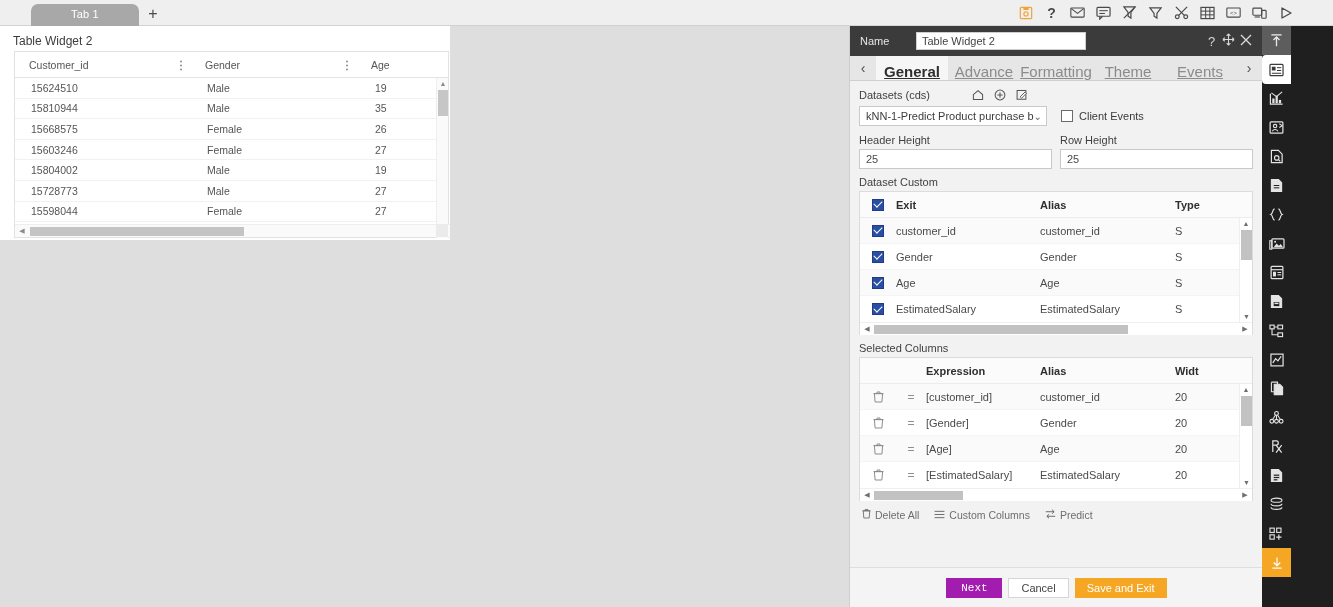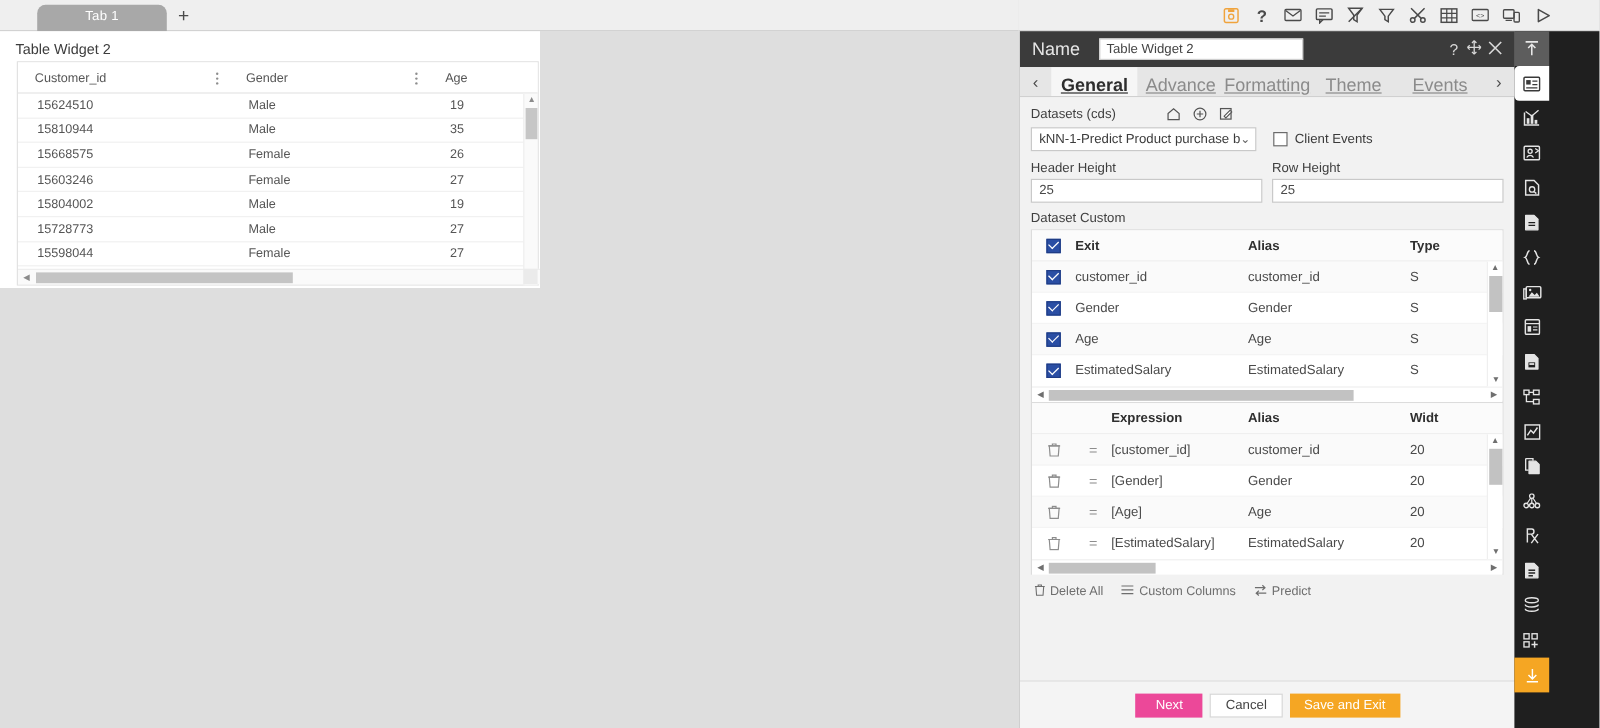--- a/index.html
+++ b/index.html
@@ -99,21 +99,21 @@
   #panel {
     position:absolute; left:849px; top:26px; width:413px; height:581px;
     background:#f2f2f2;
     border-left:1px solid #cfcfcf;
     font-size:11px;
   }
   #panel-title {
     height:30px; background:#3b3b3b; color:#e9e9e9;
     display:flex; align-items:center; padding:0 8px 0 10px;
   }
-  #panel-title .lbl { width:56px; font-size:15px; color:#e6e6e6; }
+  #panel-title .lbl { width:56px; font-size:11px; color:#e6e6e6; }
   #panel-title .namebox {
     width:170px; height:18px; background:#fff; border:1px solid #cfcfcf;
     color:#444; font-size:11px; padding:0 5px; line-height:17px;
     overflow:hidden; white-space:nowrap;
   }
   #panel-title .spacer { flex:1; }
   #panel-title .ti { color:#d8d8d8; width:17px; text-align:center; font-size:13px; }
 
   #tabs {
     height:25px; display:flex; align-items:stretch;
@@ -172,21 +172,21 @@
 
   #links { display:flex; align-items:center; gap:15px; padding:7px 0 0 12px; font-size:10.5px; color:#6e6e6e; }
   #links .lk { display:flex; align-items:center; gap:4px; }
 
   #footer {
     position:absolute; left:0; bottom:0; width:413px; height:40px;
     background:#f4f4f4; border-top:1px solid #dedede;
     display:flex; align-items:center; justify-content:center; gap:6px;
   }
   .btn { height:20px; min-width:56px; font-size:11px; display:flex; align-items:center; justify-content:center; padding:0 12px; }
-  .btn.dark { background:#ec4899; color:#fff; }
+  .btn.dark { background:#a21caf; color:#fff;font-family:Liberation Mono, monospace; }
   .btn.light { background:#fff; color:#444; border:1px solid #d6d6d6; }
   .btn.amber { background:#f5a623; color:#fff; }
 
   
   #rail {
     position:absolute; left:1262px; top:26px; width:71px; height:581px;
     background:#1f1f1f;
   }
   #rail-top {
     position:absolute; left:1262px; top:26px; width:29px; height:29px;
@@ -506,20 +506,21 @@
       </div>
 
       <div class="hbar">
         <div class="ha">◀</div>
         <div class="ht" style="width:254px;"></div>
         <div class="hs"></div>
         <div class="ha">▶</div>
       </div>
     </div>
 
+    <div class="sect-title">Selected Columns</div>
 
     <div class="tbl" style="height:144px;">
       <div class="tbl-head">
         <div style="width:66px;"></div>
         <div class="th" style="width:114px;">Expression</div>
         <div class="th" style="width:135px;">Alias</div>
         <div class="th" style="flex:1;">Widt</div>
       </div>
 
       <div class="tbl-row">

